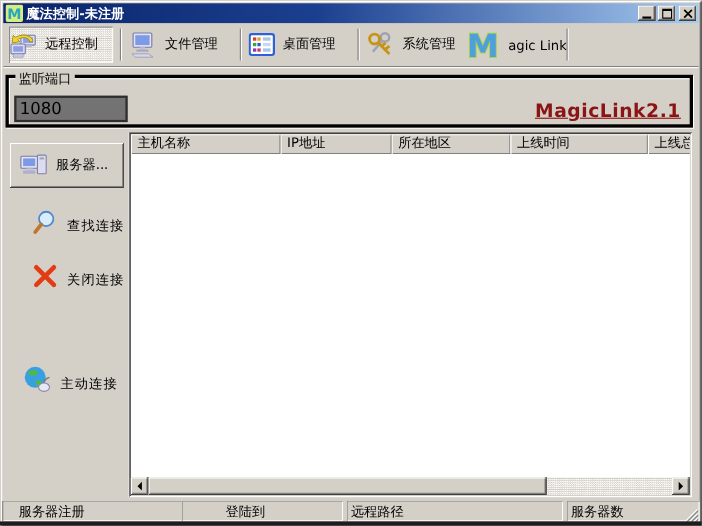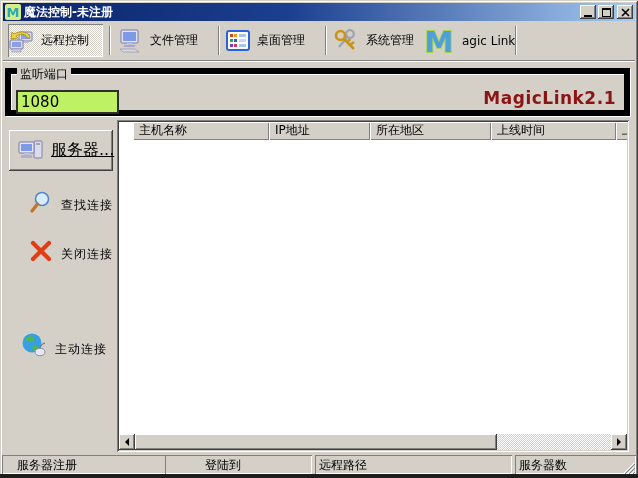--- a/index.html
+++ b/index.html
@@ -25,43 +25,43 @@
   .tbtn .tlabel{font-size:12px;color:#000;}
   .tbtn.checked{background:#d4d0c8 conic-gradient(#ffffff 0 25%, #d4d0c8 0 50%, #ffffff 0 75%, #d4d0c8 0) 0 0/2px 2px;
     box-shadow:inset 1px 1px 0 #808080, inset -1px -1px 0 #fff;}
   .tsep{width:2px;height:29px;margin:0 6px;border-left:1px solid #808080;border-right:1px solid #fff;}
   .w95{width:95px;} .w93{width:93px;} .w90{width:90px;} .w86{width:86px;}
 
   .groove{position:absolute;left:3px;top:60px;right:3px;height:0;border-top:1px solid #808080;border-bottom:1px solid #fff;}
 
   
   .groupbox{position:absolute;left:5px;top:68px;right:8px;height:48px;
-    border:6px solid #000000;box-shadow:inset 1px 1px 0 #fff, 1px 1px 0 #fff;}
+    border:3px solid #000000;box-shadow:inset 1px 1px 0 #fff, 1px 1px 0 #fff;}
   .legend{position:absolute;top:-8px;left:6px;background:#D4D0C8;padding:0 3px;font-size:12px;color:#000;white-space:nowrap;}
-  .port-field{position:absolute;left:5px;top:16px;width:103px;height:24px;background:#bef264;
+  .port-field{position:absolute;left:5px;top:16px;width:103px;height:24px;background:#737373;
     border:2px solid #2e2e2e;font-size:15px;color:#000;padding:0 3px;outline:none;}
-  .brand{position:absolute;right:8px;bottom:2px;font-size:17px;font-weight:bold;color:#8B1414;letter-spacing:.5px;white-space:nowrap;}
+  .brand{position:absolute;right:8px;bottom:2px;font-size:17px;font-weight:bold;color:#8B1414;letter-spacing:.5px;white-space:nowrap;text-decoration:underline;}
 
   
   .server-btn{position:absolute;left:9px;top:130px;width:104px;height:41px;background:#D4D0C8;
     box-shadow:inset -1px -1px 0 #404040, inset 1px 1px 0 #fff, inset -2px -2px 0 #808080, inset 2px 2px 0 #d4d0c8;
-    display:flex;align-items:center;gap:6px;padding-left:8px;font-size:16px;white-space:nowrap;text-decoration:underline;}
+    display:flex;align-items:center;gap:6px;padding-left:8px;font-size:12px;white-space:nowrap;}
   .side-item{position:absolute;left:9px;width:106px;height:30px;display:flex;align-items:flex-end;gap:8px;font-size:12px;
     letter-spacing:1px;white-space:nowrap;}
   .si-2{top:184px;padding-left:20px;} .si-3{top:233px;padding-left:20px;}
   .si-4{top:282px;padding-left:12px;} .si-5{top:328px;padding-left:12px;}
 
   
   .listview{position:absolute;left:117px;top:120px;width:512px;height:332px;background:#fff;
     box-shadow:inset 1px 1px 0 #808080, inset -1px -1px 0 #fff, inset 2px 2px 0 #404040, inset -2px -2px 0 #d4d0c8;}
-  .lv-header{position:absolute;left:16px;top:2px;right:2px;height:18px;display:flex;overflow:hidden;background:#D4D0C8;}
+  .lv-header{position:absolute;left:2px;top:2px;right:2px;height:18px;display:flex;overflow:hidden;background:#D4D0C8;}
   .hcell{flex:0 0 auto;height:18px;line-height:17px;font-size:12px;color:#000;padding-left:6px;background:#D4D0C8;
     box-shadow:inset 1px 1px 0 #fff, inset -1px -1px 0 #808080, inset -2px -2px 0 #d4d0c8;
     white-space:nowrap;overflow:hidden;}
-  .c1{width:136px;} .c2{width:101px;} .c3{width:121px;} .c4{width:125px;} .c5{width:210px;}
+  .c1{width:136px;} .c2{width:101px;} .c3{width:108px;} .c4{width:125px;} .c5{width:210px;}
   .lv-body{position:absolute;left:2px;top:20px;right:2px;bottom:18px;background:#fff;}
   .hscroll{position:absolute;left:2px;right:2px;bottom:2px;height:16px;display:flex;
     background:#fff conic-gradient(#ffffff 0 25%, #d4d0c8 0 50%, #ffffff 0 75%, #d4d0c8 0) 0 0/2px 2px;}
   .sb-btn{flex:0 0 16px;height:16px;background:#D4D0C8;display:flex;align-items:center;justify-content:center;
     box-shadow:inset -1px -1px 0 #404040, inset 1px 1px 0 #fff, inset -2px -2px 0 #808080;}
   .tri-l{width:0;height:0;border:4px solid transparent;border-right:4px solid #000;margin-left:-4px;}
   .tri-r{width:0;height:0;border:4px solid transparent;border-left:4px solid #000;margin-right:-4px;}
   .sb-track{flex:1;position:relative;}
   .sb-thumb{position:absolute;left:0;top:0;width:362px;height:16px;background:#D4D0C8;
     box-shadow:inset -1px -1px 0 #404040, inset 1px 1px 0 #fff, inset -2px -2px 0 #808080;}

